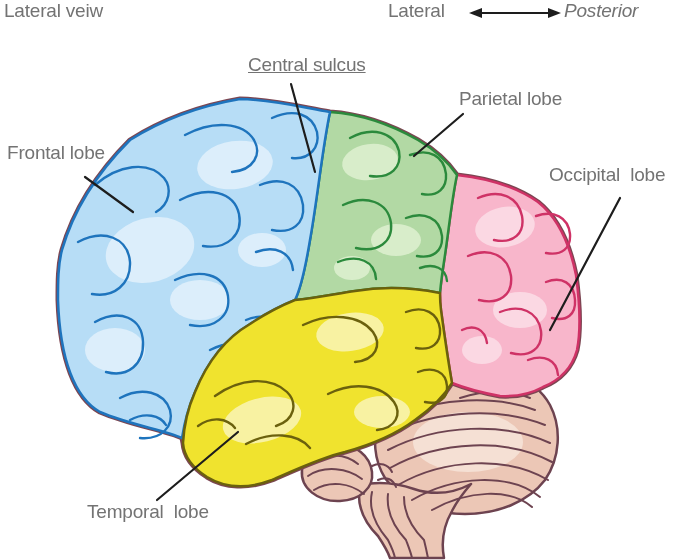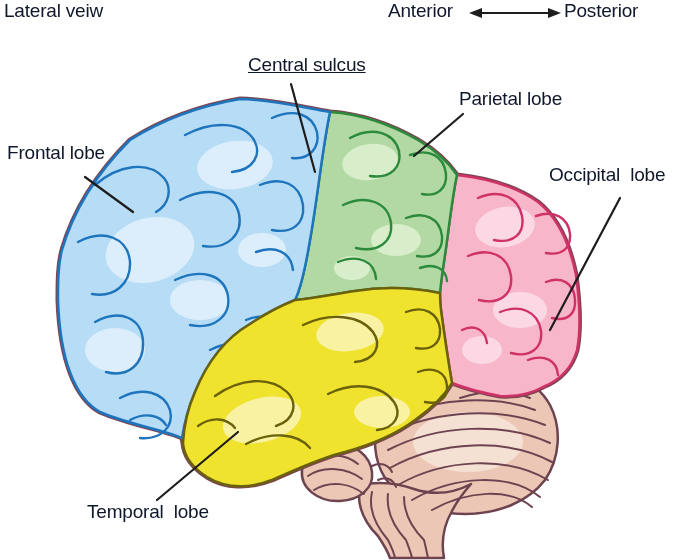--- a/index.html
+++ b/index.html
@@ -2,21 +2,21 @@
 <html><head>
 <meta charset="utf-8">
 <style>
   html,body{margin:0;padding:0;background:#fff;}
   .stage{
     position:relative;width:673px;height:560px;background:#fff;overflow:hidden;
     font-family:"Liberation Sans",sans-serif;
   }
   .stage svg{position:absolute;left:0;top:0;}
   .label{
-    position:absolute;font-size:19px;line-height:1.1;color:#0f172a;
+    position:absolute;font-size:19px;line-height:1.1;color:#737373;
     letter-spacing:-0.2px;white-space:pre;font-family:"Liberation Sans",sans-serif;
   }
   .gyri path{fill:none;stroke-width:2.4;stroke-linecap:round;stroke-linejoin:round;}
   .stria path{fill:none;stroke-width:2;stroke-linecap:round;stroke-linejoin:round;}
   .leaders path{fill:none;stroke-width:2.2;stroke-linecap:round;}
   .lobe{stroke-width:2.5;stroke-linejoin:round;}
 </style>
 </head>
 <body>
 
@@ -144,20 +144,20 @@
     </g>
 
     <g>
       <path d="M 477,13 L 553,13" fill="none" stroke-width="2" stroke="#1d1d1d"></path>
       <polygon points="469,13 482,8 482,18" fill="#1d1d1d"></polygon>
       <polygon points="561,13 548,8 548,18" fill="#1d1d1d"></polygon>
     </g>
   </svg>
 
   <div class="label" style="left:4px;top:1px;">Lateral veiw</div>
-  <div class="label" style="left:388px;top:1px;">Anterior</div>
-  <div class="label" style="left:564px;top:1px;">Posterior</div>
+  <div class="label" style="left:388px;top:1px;">Lateral</div>
+  <div class="label" style="left:564px;top:1px;font-style:italic;">Posterior</div>
   <div class="label" style="left:248px;top:55px;text-decoration:underline;">Central sulcus</div>
   <div class="label" style="left:459px;top:89px;">Parietal lobe</div>
   <div class="label" style="left:7px;top:143px;">Frontal lobe</div>
   <div class="label" style="left:87px;top:502px;">Temporal  lobe</div>
   <div class="label" style="left:549px;top:165px;">Occipital  lobe</div>
 </div>
 
 </body></html>

